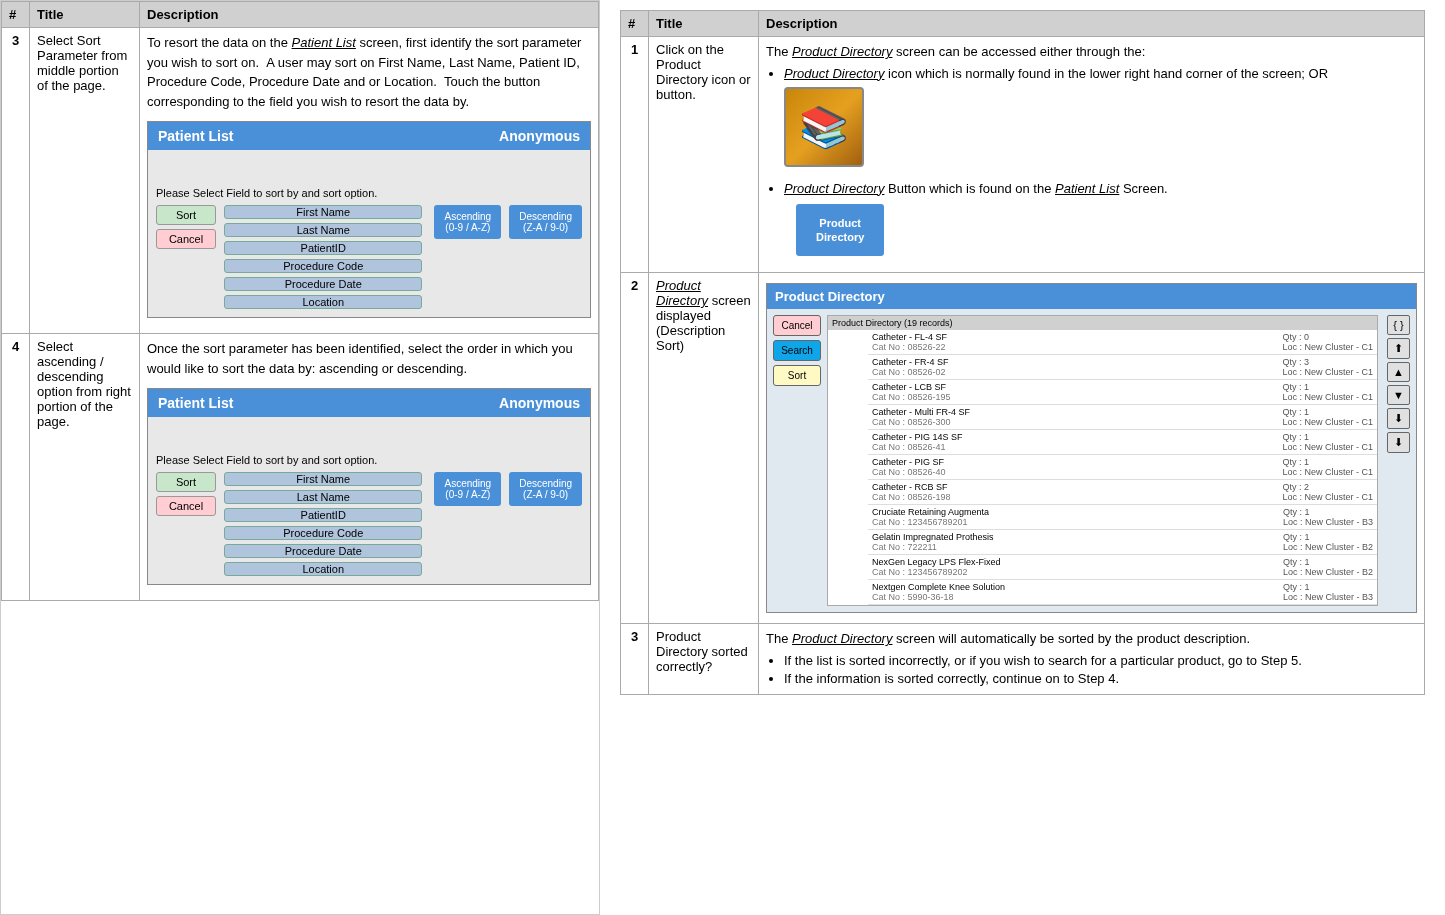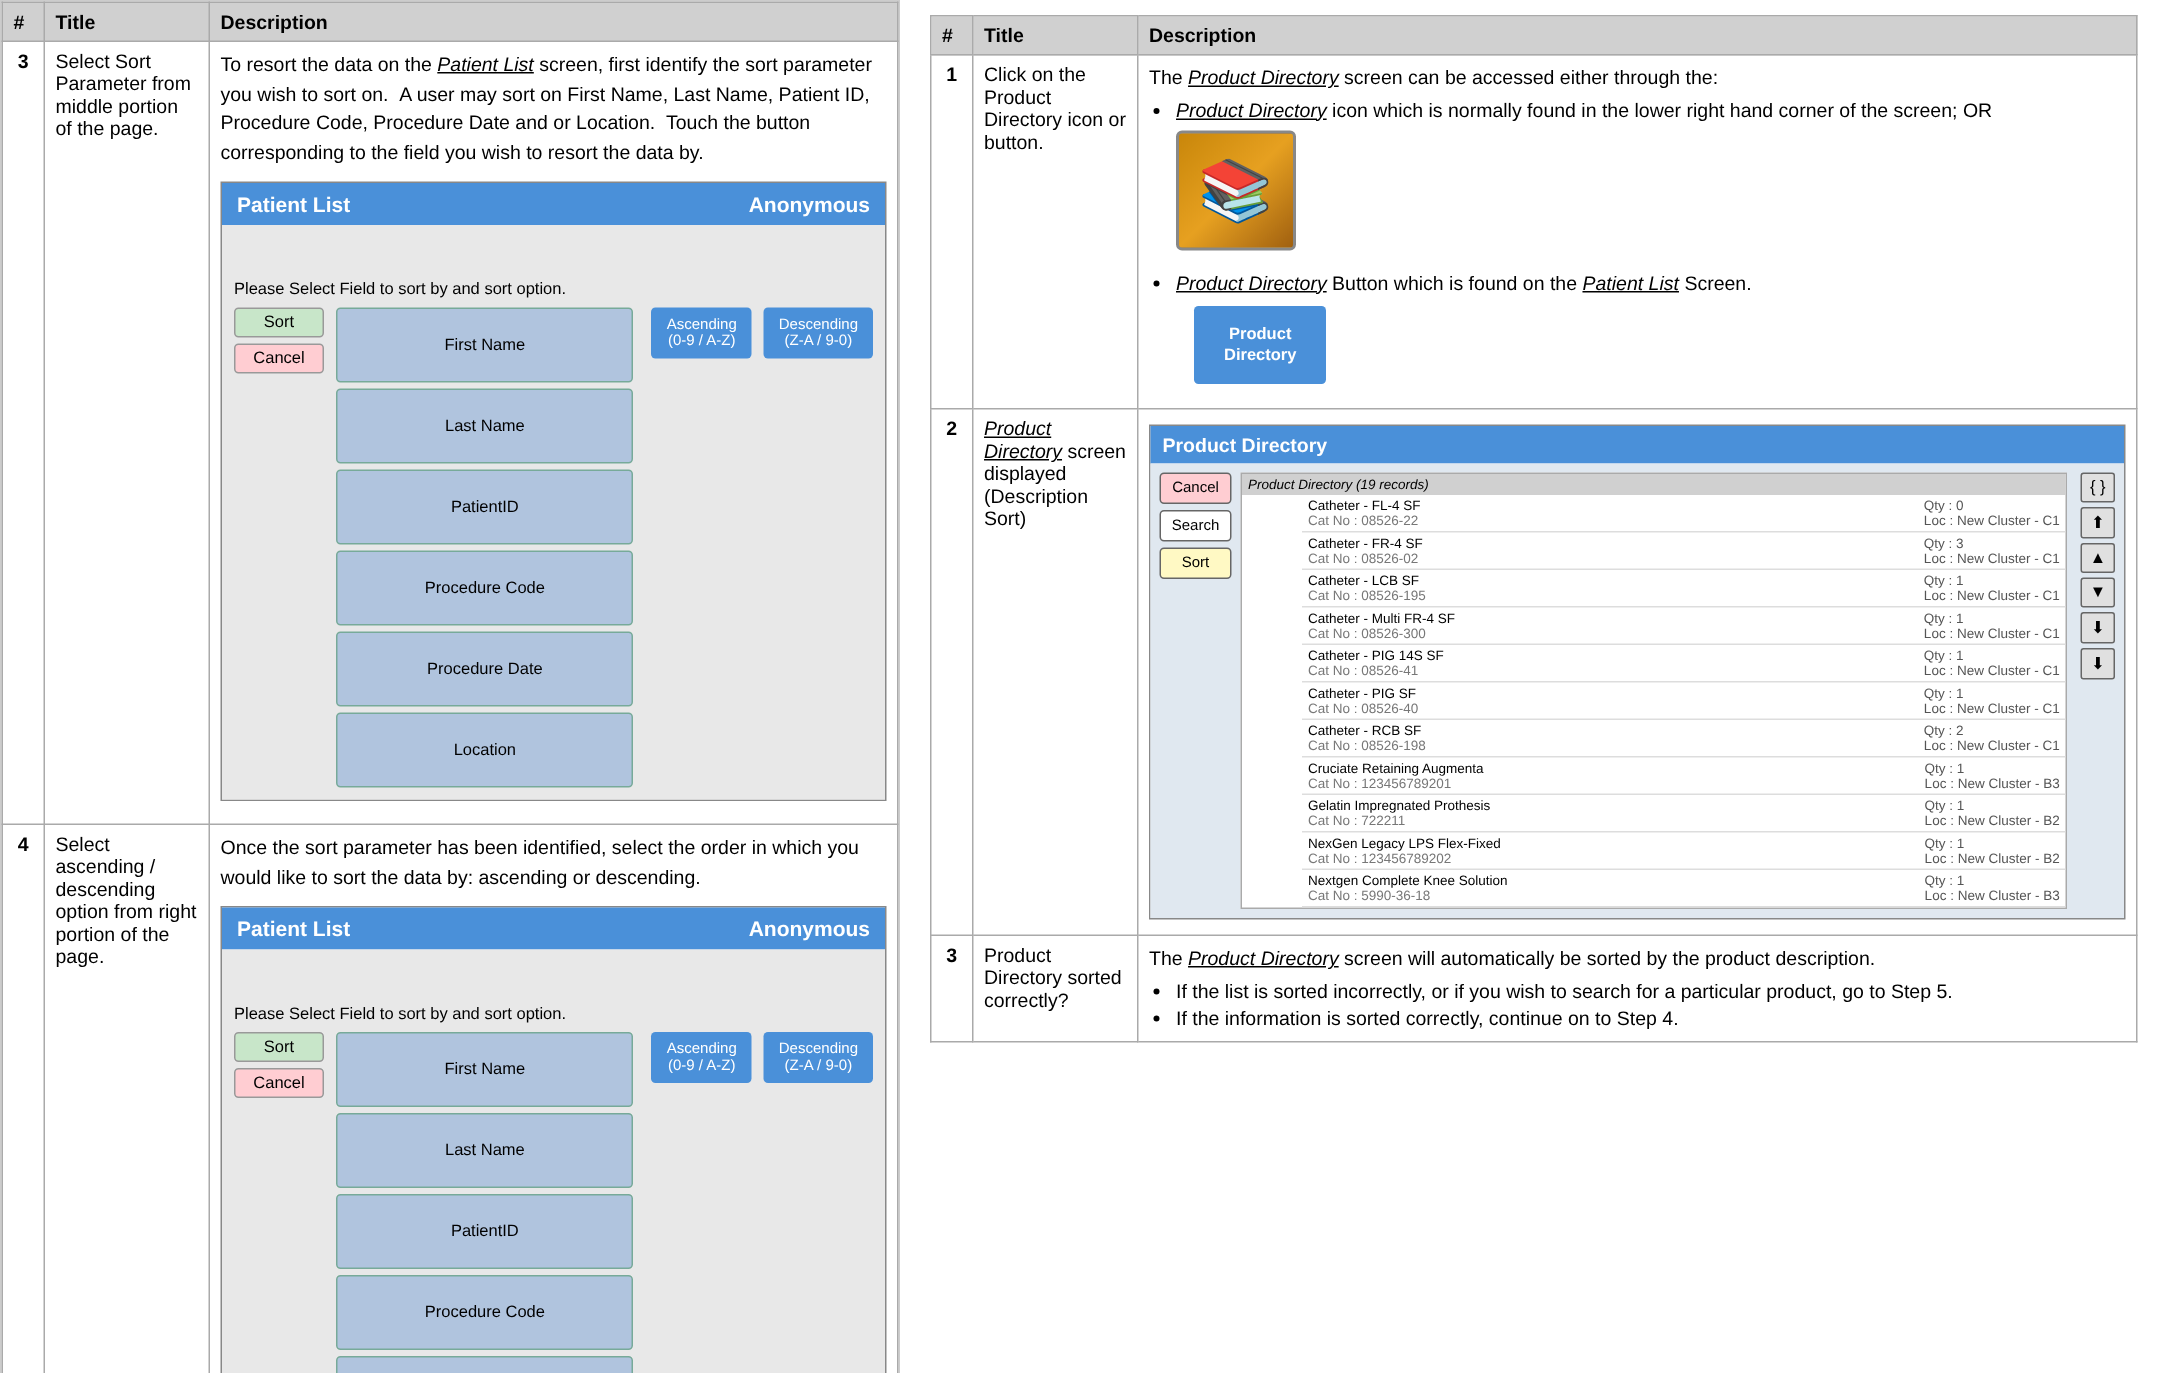--- a/index.html
+++ b/index.html
@@ -107,21 +107,21 @@
     .pl-fields {
       display: flex;
       flex-direction: column;
       gap: 4px;
       flex: 1;
     }
     .pl-field {
       background: #b0c4de;
       border: 1px solid #7a9;
       border-radius: 3px;
-      padding: 18px 8px;
+      padding: 0 8px;
       text-align: center;
       font-size: 11px;
     }
     .pl-order-buttons {
       display: flex;
       flex-direction: row;
       gap: 8px;
       margin-left: 4px;
     }
     .pl-order-btn {
@@ -200,32 +200,31 @@
       border: 1px solid #666;
       border-radius: 3px;
       padding: 4px 6px;
       font-size: 10px;
       cursor: pointer;
       background: #d0d0d0;
       text-align: center;
       width: 48px;
     }
     .pd-side-btn.cancel { background: #ffcdd2; }
-    .pd-side-btn.search { background: #ffffff; }
+    .pd-side-btn.search { background: #0ea5e9; }
     .pd-side-btn.sort { background: #fff9c4; }
     .pd-list {
       flex: 1;
       background: #fff;
       border: 1px solid #aaa;
     }
     .pd-list-header {
       background: #d0d0d0;
       font-size: 9px;
       padding: 2px 4px;
-      font-style: italic;
     }
     .pd-list-item {
       border-bottom: 1px solid #ddd;
       padding: 2px 4px;
       font-size: 9px;
       display: flex;
       justify-content: space-between;
       margin-left: 40px;
     }
     .pd-item-left { flex: 1; }

